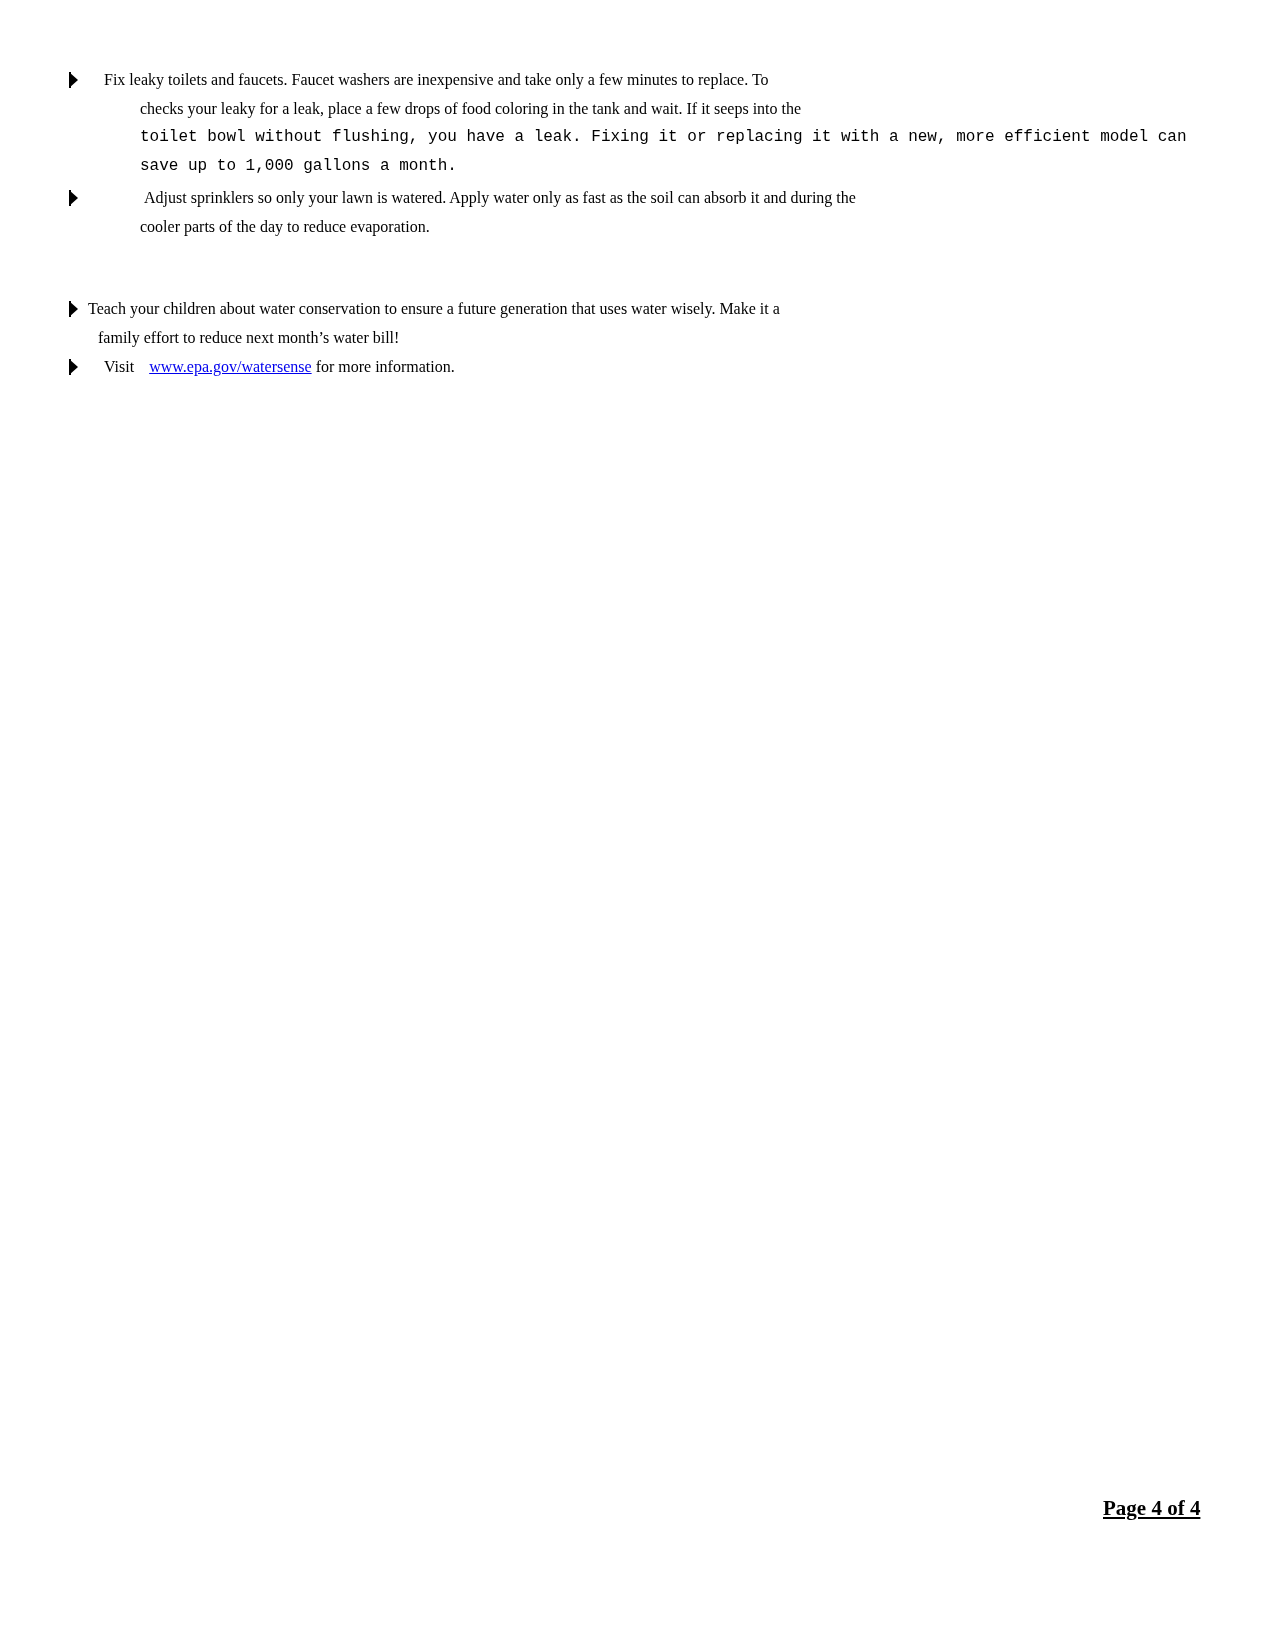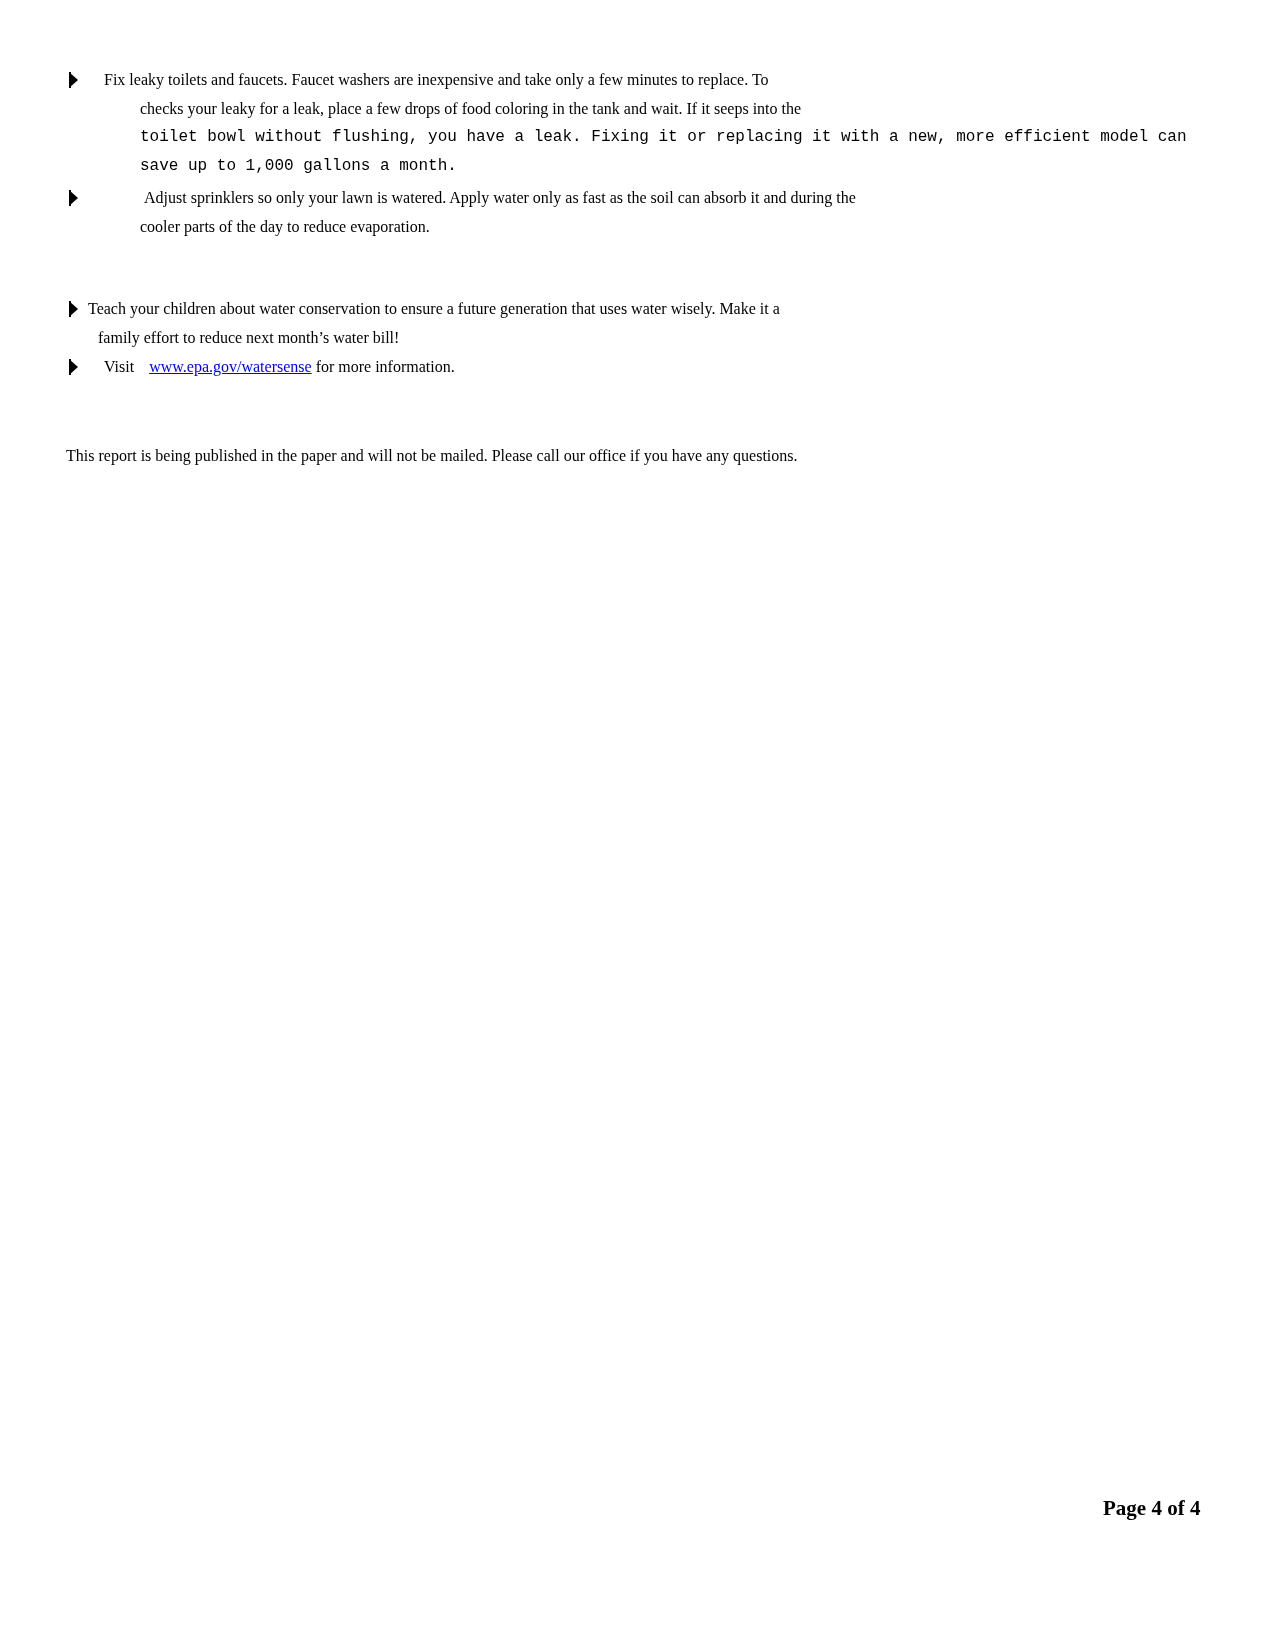--- a/index.html
+++ b/index.html
@@ -39,17 +39,16 @@
     <div class="line" style="left:66px; top:323px;margin-left:32px;">family effort to reduce next month’s water bill!</div>
   </div>
 
   <div>
     <span class="bullet" style="left:69px; top:359px;"></span>
     <div class="line" style="left:104px; top:352px;">
       <span>Visit </span><a class="link">www.epa.gov/watersense</a><span> for more information.</span>
     </div>
   </div>
 
-  <div class="line" style="left:66px; top:441px;">This report is being published in the paper and will not be mailed. Please call our office if you have any questions.</div>
 
-  <div class="footer" style="left:1103px; top:1494px;">Page 4 of 4</div>
+  <div class="footer" style="left:1103px; top:1494px;text-decoration:underline;">Page 4 of 4</div>
 
 </div>
 
 </body></html>

